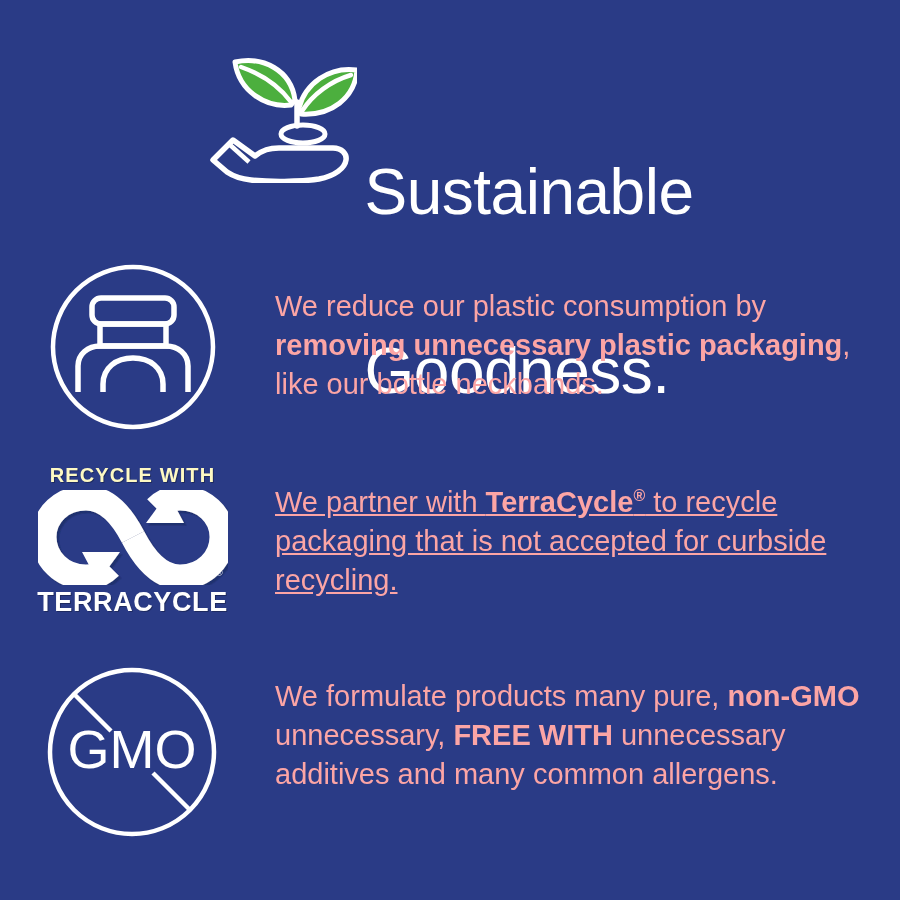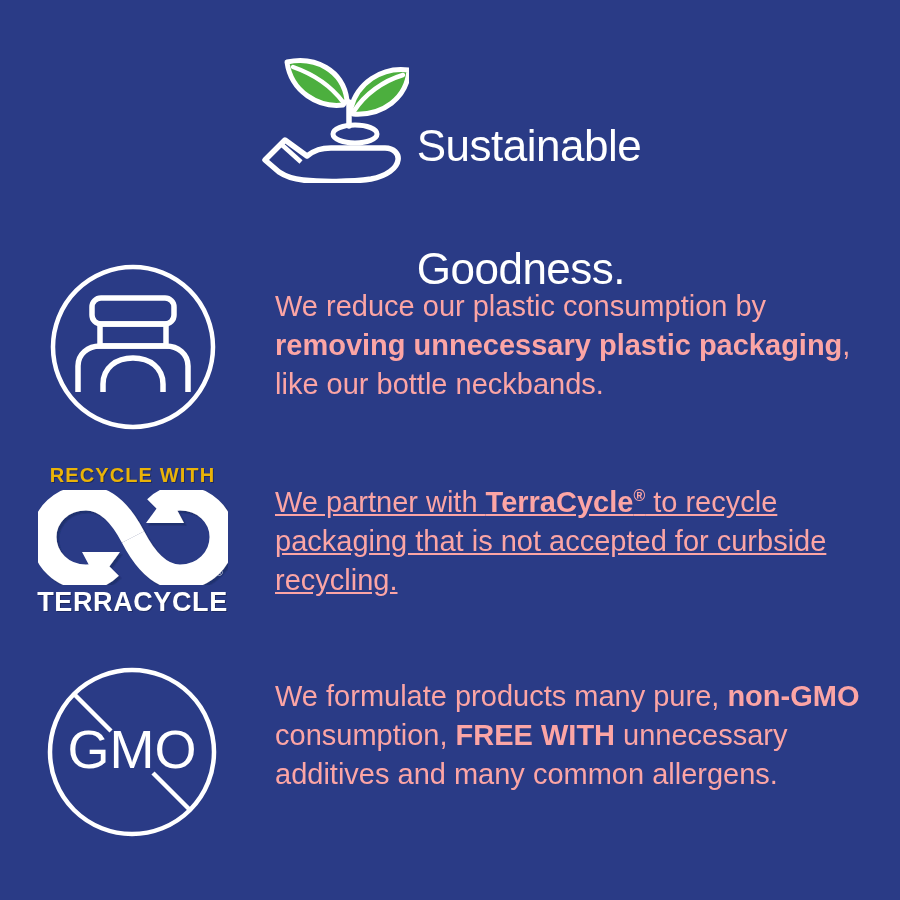--- a/index.html
+++ b/index.html
@@ -35,21 +35,21 @@
   }
   #seedling-hand-icon {
     width: 150px;
     height: 135px;
     flex: 0 0 auto;
     margin-top: 4px;
   }
   #header-title {
     margin-left: 8px;
     color: #ffffff;
-    font-size: 44px;
+    font-size: 64px;
     line-height: 0.93;
     font-weight: 400;
     letter-spacing: -0.5px;
     white-space: pre;
     font-family: "Liberation Sans", sans-serif;
   }
   .title-line { display: block; }
 
   
   .feature-row {
@@ -96,21 +96,21 @@
   #bottle-icon-wrap { width: 170px; height: 170px; }
 
   
   #terracycle-logo {
     width: 190px;
     display: flex;
     flex-direction: column;
     align-items: center;
   }
   #terracycle-recycle-with-label {
-    color: #eab308;
+    color: #fef9c3;
     font-size: 20px;
     font-weight: 700;
     letter-spacing: 1.1px;
     line-height: 1;
     margin-bottom: 5px;
     text-shadow: 1px 1px 0 rgba(0,0,0,0.28);
   }
   #terracycle-infinity-wrap {
     width: 190px;
     height: 95px;
@@ -231,17 +231,17 @@
       <svg id="gmo-icon-wrap" viewBox="0 0 175 175">
         <circle cx="87" cy="87" r="82" fill="none" stroke="#ffffff" stroke-width="4.5"></circle>
 
         <line x1="29" y1="29" x2="66" y2="66" stroke="#ffffff" stroke-width="4.5"></line>
         <line x1="108" y1="108" x2="145" y2="145" stroke="#ffffff" stroke-width="4.5"></line>
         <text x="87" y="103" text-anchor="middle" font-family="Liberation Sans, sans-serif" font-size="54" font-weight="400" fill="#ffffff">GMO</text>
       </svg>
     </div>
 
     <div class="text-cell">
-      <span>We formulate products many pure, </span><b>non-GMO</b><span> consumption, </span><b>FREE WITH</b><span> unnecessary additives and many common allergens.</span>
+      <span>We formulate products many pure, </span><b>non-GMO</b><span> unnecessary, </span><b>FREE WITH</b><span> unnecessary additives and many common allergens.</span>
     </div>
   </div>
 
 </div>
 
 </body></html>

